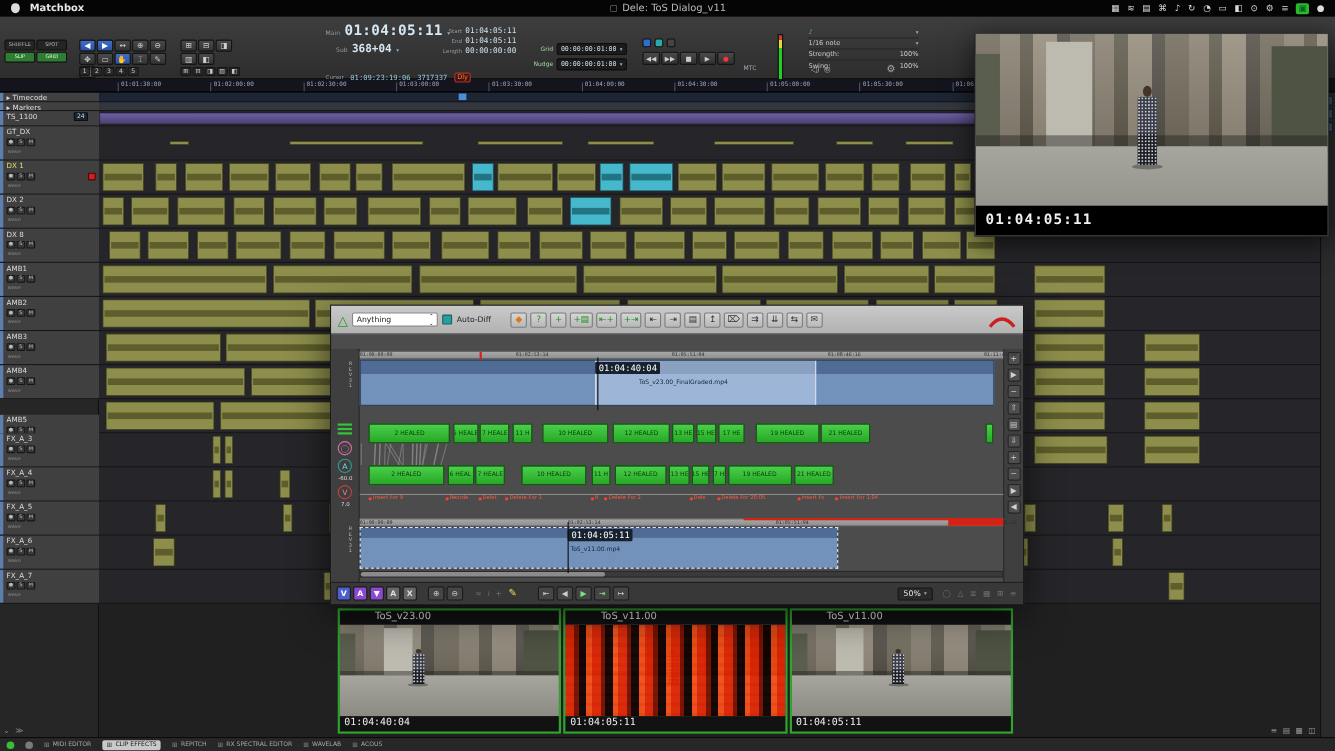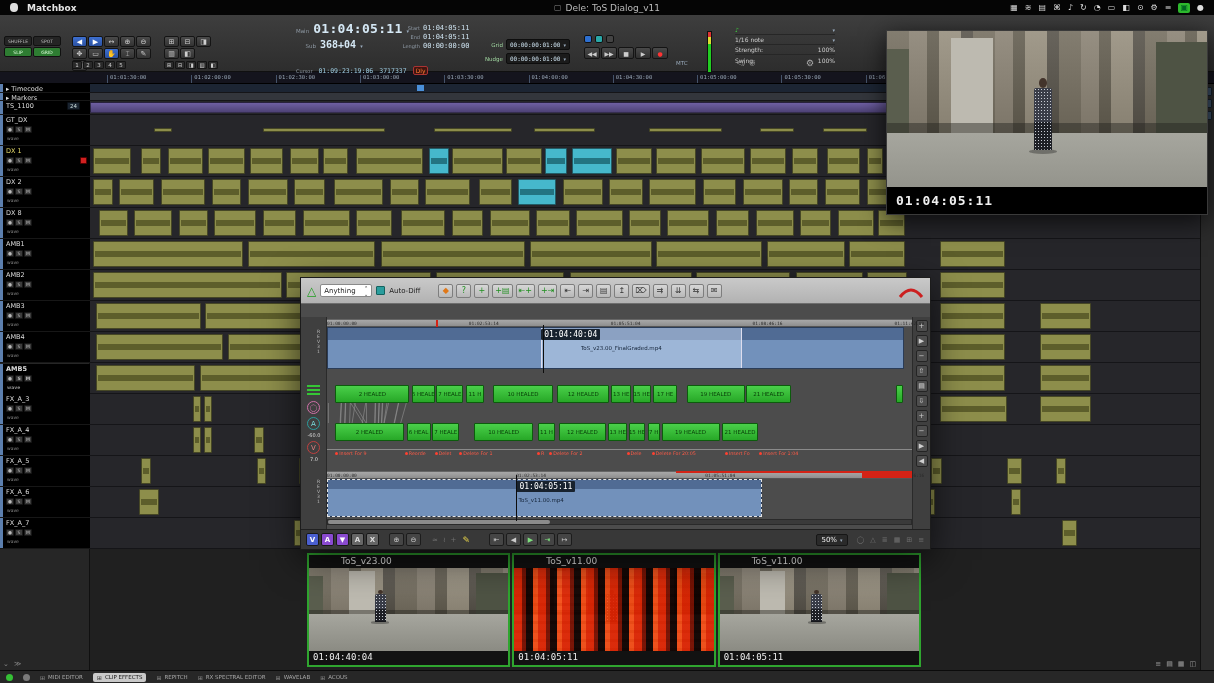--- a/index.html
+++ b/index.html
@@ -58,21 +58,21 @@
   .q-note { color:#3ec93e; }
   .gear { position:absolute; left:806px; top:43px; font-size:9px; color:#aaa; }
   .spk { position:absolute; left:737px; top:44px; display:flex; gap:4px; font-size:7px; color:#aaa; }
 
   
   .ruler { position:absolute; left:0; top:72px; right:0; height:12px; background:#14141d; border-bottom:1px solid #000; z-index:10; }
   .tick { position:absolute; top:2px; font-size:5.5px; color:#9aa8b8; }
   .tick::before { content:""; position:absolute; left:-3px; top:1px; width:1px; height:8px; background:#45536a; }
   .tracks { position:absolute; left:0; top:84px; right:0; bottom:13px; background:#202020; z-index:5; }
   .hdr-col { position:absolute; left:0; top:0; width:90px; bottom:0; background:#262626; border-right:1px solid #101010; }
-  .trk-hdr { position:absolute; left:0; width:90px; background:#000000; border-bottom:1px solid #171717; overflow:hidden; }
+  .trk-hdr { position:absolute; left:0; width:90px; background:#404040; border-bottom:1px solid #171717; overflow:hidden; }
   .trk-tab { position:absolute; left:0; top:0; bottom:0; width:3px; background:#5c7fae; }
   .trk-name { position:absolute; left:6px; top:1px; font-size:6.5px; color:#ddd; white-space:nowrap; }
   .trk-name.sel { color:#e8dc6a; }
   .trk-badge { position:absolute; right:10px; top:1px; font-size:5.5px; color:#cdd; background:#1a2430; border:1px solid #0a0f16; padding:0 2px; border-radius:1px; }
   .trk-btns { position:absolute; left:6px; top:11px; display:flex; gap:1px; }
   .mini { width:8px; height:7px; background:#3a3a3a; border:1px solid #161616; color:#bbb; font-size:4.5px; display:flex; align-items:center; justify-content:center; border-radius:1px; }
   .wave-lab { position:absolute; left:7px; top:21px; font-size:4.5px; color:#8a8a8a; }
   .rec-dot { position:absolute; right:3px; top:11px; width:7px; height:7px; background:#d02020; border:1px solid #500; border-radius:1px; }
   .lane { position:absolute; left:90px; right:14px; border-bottom:1px solid #151518; background:#26262a; overflow:hidden; }
   .lane.tc { background:#1c2533; }
@@ -120,21 +120,21 @@
     background:repeating-linear-gradient(90deg, rgba(225,35,0,.92) 0 8px, rgba(120,15,0,.95) 8px 12px, rgba(15,2,0,.95) 12px 19px, rgba(255,70,10,.85) 19px 24px),
     repeating-linear-gradient(0deg, rgba(0,0,0,.35) 0 3px, transparent 3px 9px); }
 
   
   .matchbox { position:absolute; left:300px; top:277px; width:631px; height:273px; background:#4c4c4c; border:1px solid #1c1c1c; box-shadow:0 10px 34px rgba(0,0,0,.65); z-index:50; }
   .mb-title { height:13px; background:linear-gradient(#c2c2c2,#a8a8a8); border-bottom:1px solid #777; position:relative; display:flex; align-items:center; justify-content:center; font-size:8px; color:#1c1c1c; font-weight:bold; }
   .mb-dots { position:absolute; left:6px; top:3px; display:flex; gap:4px; }
   .mb-dot { width:7px; height:7px; border-radius:50%; border:1px solid rgba(0,0,0,.25); }
   .mb-toolbar { height:26px; background:linear-gradient(#c9c9c9,#b2b2b2); border-bottom:1px solid #6e6e6e; display:flex; align-items:center; gap:4px; padding:0 6px; position:relative; }
   .mb-logo { color:#1f9e1f; font-size:12px; font-weight:bold; line-height:12px; }
-  .mb-select { background:#fff; border:1px solid #8a8a8a; border-radius:2px; height:13px; width:52px; font-size:7px; color:#222; display:flex; align-items:center; justify-content:space-between; padding:0 3px; }
+  .mb-select { background:#fff; border:1px solid #8a8a8a; border-radius:2px; height:13px; width:78px; font-size:7px; color:#222; display:flex; align-items:center; justify-content:space-between; padding:0 3px; }
   .mb-check { width:9px; height:9px; background:#2a9d9d; border:1px solid #14625f; border-radius:1px; }
   .mb-chklab { font-size:7px; color:#222; }
   .mb-tbtn { min-width:15px; height:14px; background:linear-gradient(#d6d6d6,#b8b8b8); border:1px solid #7e7e7e; border-radius:2px; font-size:8px; display:flex; align-items:center; justify-content:center; padding:0 2px; }
   .mb-swoosh { margin-left:auto; }
   .mb-body { position:absolute; left:0; top:39px; right:0; bottom:20px; background:#4c4c4c; overflow:hidden; }
   .mb-lrail { position:absolute; left:0; top:0; bottom:0; width:26px; background:#3f3f3f; border-right:1px solid #2a2a2a; }
   .mb-rrail { position:absolute; right:0; top:0; bottom:0; width:18px; background:#3f3f3f; border-left:1px solid #2a2a2a; }
   .rr-btn { width:12px; height:12px; margin:3px auto 0; background:#4e4e4e; border:1px solid #242424; color:#cfcfcf; font-size:7px; display:flex; align-items:center; justify-content:center; border-radius:2px; }
   .rev { position:absolute; left:4px; width:16px; font-size:4.5px; color:#bbb; writing-mode:vertical-rl; text-orientation:upright; letter-spacing:0; }
   .lr-ic { position:absolute; left:6px; width:13px; height:13px; border-radius:50%; border:1px solid; font-size:7px; display:flex; align-items:center; justify-content:center; }
@@ -580,21 +580,21 @@
           <span class="clip" style="left: 0.5%; width: 11.5%;"></span>
           <span class="clip" style="left: 12.4%; width: 11%;"></span>
           <span class="clip" style="left: 23.8%; width: 9.5%;"></span>
           <span class="clip" style="left: 33.6%; width: 11.5%;"></span>
           <span class="clip" style="left: 45.6%; width: 10.5%;"></span>
           <span class="clip" style="left: 56.4%; width: 8%;"></span>
           <span class="clip" style="left: 64.8%; width: 7.6%;"></span>
           <span class="clip" style="left: 76.6%; width: 5.8%;"></span>
           <span class="clip" style="left: 85.6%; width: 4.6%;"></span>
         </div>
-        <div class="trk-hdr" style="top: 280px; height: 31px; font-weight: bold;">
+        <div class="trk-hdr" style="top: 293px; height: 31px;">
           <span class="trk-tab"></span>
           <span class="trk-name">AMB5</span>
           <span class="trk-btns">
             <span class="mini">●</span>
             <span class="mini">S</span>
             <span class="mini">M</span>
           </span>
           <span class="wave-lab">wave</span>
         </div>
         <div class="lane" style="top: 279px; height: 31px;">

